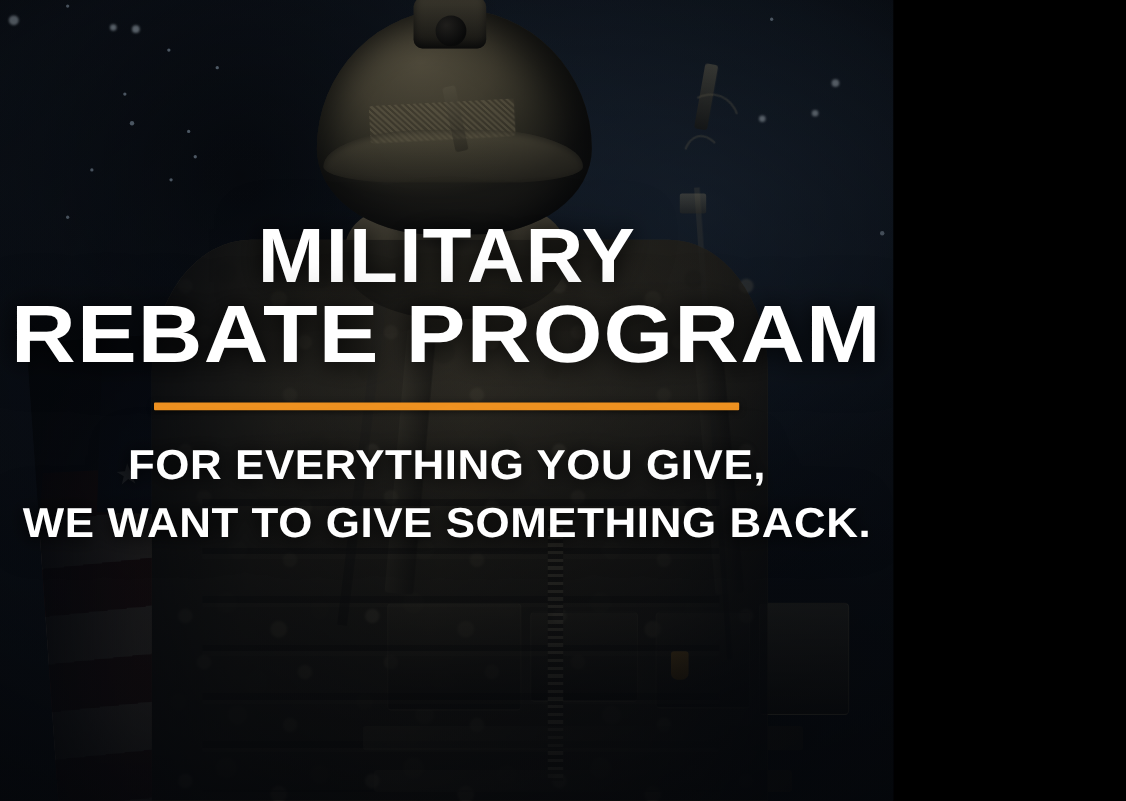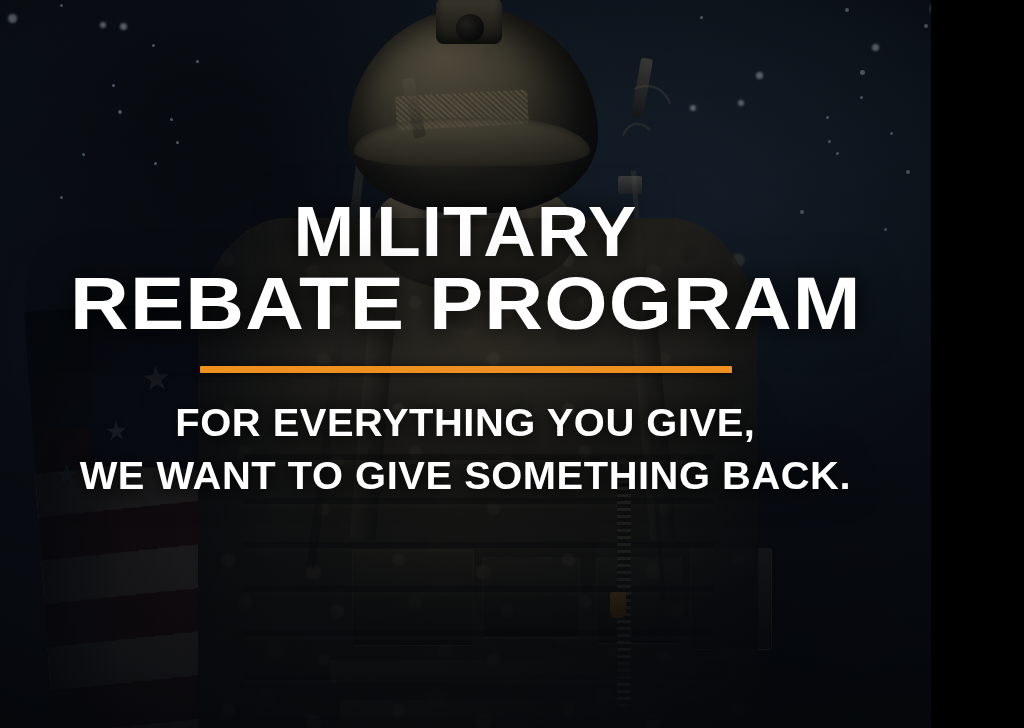--- a/index.html
+++ b/index.html
@@ -6,21 +6,21 @@
     margin: 0;
     padding: 0;
     background: #000;
   }
   body {
     font-family: "Liberation Sans", sans-serif;
   }
 
   .banner {
     position: relative;
-    width: 931px;
+    width: 812px;
     height: 728px;
     overflow: hidden;
     background: #0b1019;
   }
 
   
   .photo {
     position: absolute;
     inset: 0;
     overflow: hidden;

